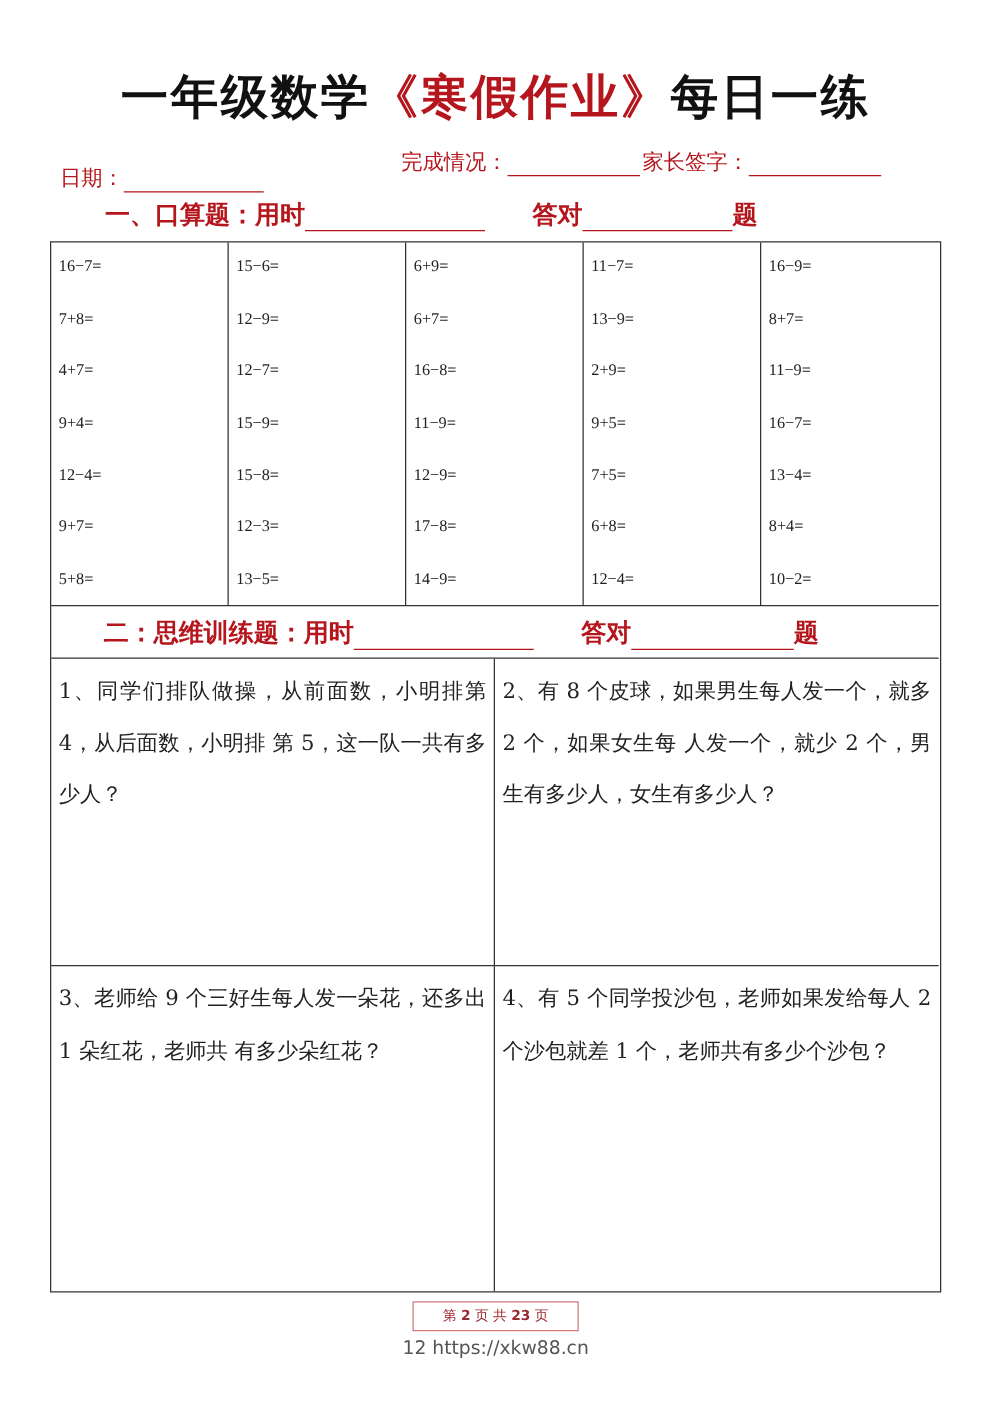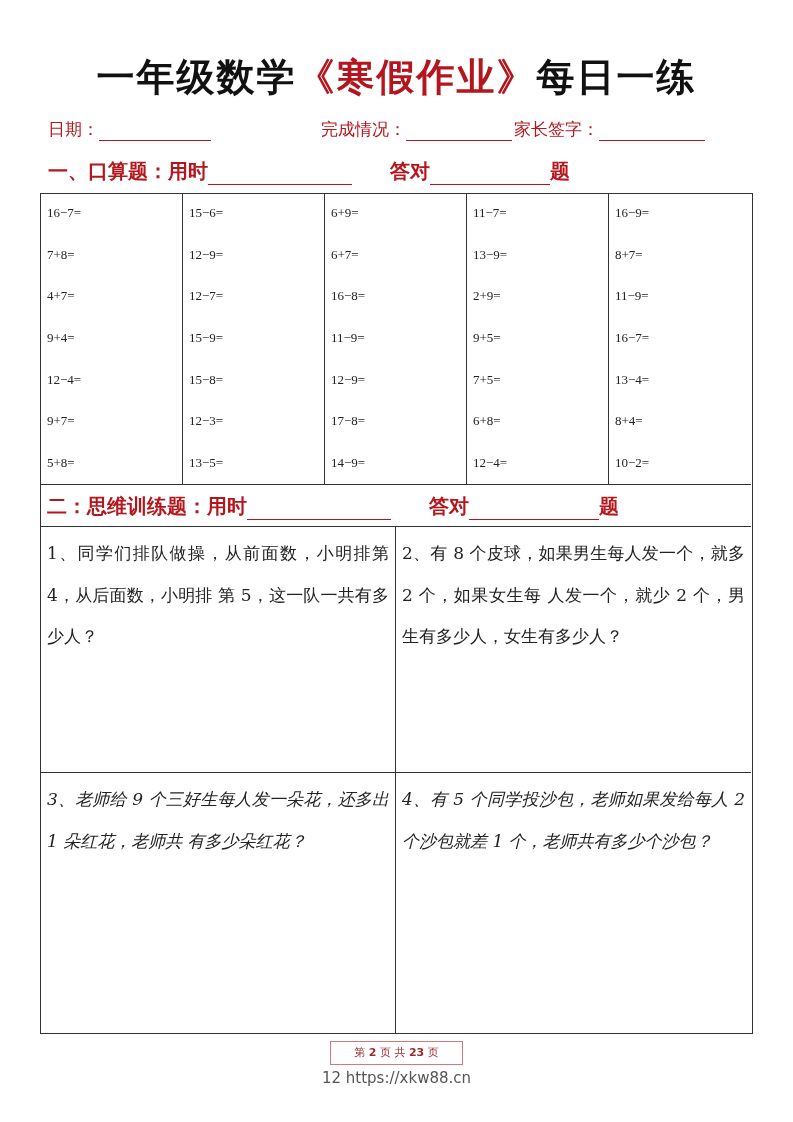--- a/index.html
+++ b/index.html
@@ -14,58 +14,58 @@
   .title .red { color: #b5161d; }
 
   .meta-line {
     position: absolute; top: 118px; left: 48px; width: 700px; height: 26px;
     font-size: 17px; color: #b5161d;
   }
   .meta-item { position: absolute; top: 0; white-space: nowrap; }
   .blank-line { display: inline-block; border-bottom: 1.5px solid #b5161d; vertical-align: bottom; height: 20px; }
 
   .section-title {
-    position: absolute; font-weight: bold; font-size: 20px; color: #b5161d; white-space: nowrap;
+    position: absolute; font-weight: bold; font-size: 20px; color: #b5161d; white-space: nowrap; margin-left: 36px;
   }
   .section-title .blank-line { border-bottom: 1.5px solid #b5161d; height: 22px; }
 
   .frame { position: absolute; left: 40px; top: 193px; width: 713px; height: 841px; border: 1.5px solid #333; }
 
   .calc-grid { position: absolute; left: 0; top: 0; width: 710px; height: 291px; display: flex; border-bottom: 1.5px solid #333; }
   .calc-col { width: 142px; height: 100%; border-right: 1.5px solid #333; padding: 8px 0 0 6px; }
   .calc-col:last-child { border-right: none; }
   .calc-item { height: 41.7px; font-size: 13px; font-family: "Liberation Serif", serif; color: #222; line-height: 22px; }
 
   .sec2-head { position: absolute; left: 0; top: 291px; width: 710px; height: 42px; border-bottom: 1.5px solid #333; text-decoration: underline; }
 
   .prob-grid { position: absolute; left: 0; top: 333px; width: 710px; height: 506px; }
   .prob-cell { position: absolute; padding: 6px 6px 0 6px; font-size: 17px; line-height: 41.5px; color: #222; text-align: justify; }
   .prob-cell.c1 { left: 0; width: 355px; border-right: 1.5px solid #333; }
   .prob-cell.c2 { left: 355px; width: 355px; }
   .prob-cell.r1 { top: 0; height: 246px; border-bottom: 1.5px solid #333; }
-  .prob-cell.r2 { top: 246px; height: 260px; font-style: italic; }
+  .prob-cell.r2 { top: 246px; height: 260px; }
 
   .footer-page {
     position: absolute; top: 1041px; left: 330px; width: 133px; height: 24px;
     border: 1.5px solid #d07a80; text-align: center; font-size: 11px; line-height: 21px; color: #9a2a30;
     font-family: "DejaVu Sans", sans-serif;
   }
   .footer-page b { font-weight: bold; }
   .footer-url {
     position: absolute; top: 1069px; left: 0; width: 793px; text-align: center;
     font-family: "DejaVu Sans", sans-serif; font-size: 15px; color: #555;
   }
 </style>
 </head>
 <body>
 
 <div class="title"><span>一年级数学</span><span class="red">《寒假作业》</span><span>每日一练</span></div>
 
 <div class="meta-line">
-  <div class="meta-item" style="left:0;">
+  <div class="meta-item" style="left:0;margin-top:13px;">
     <span>日期：</span><span class="blank-line" style="width:112px;"></span>
   </div>
   <div class="meta-item" style="left:240px;margin-left:33px;">
     <span>完成情况：</span><span class="blank-line" style="width:106px;"></span>
   </div>
   <div class="meta-item" style="left:466px;">
     <span>家长签字：</span><span class="blank-line" style="width:106px;"></span>
   </div>
 </div>
 

